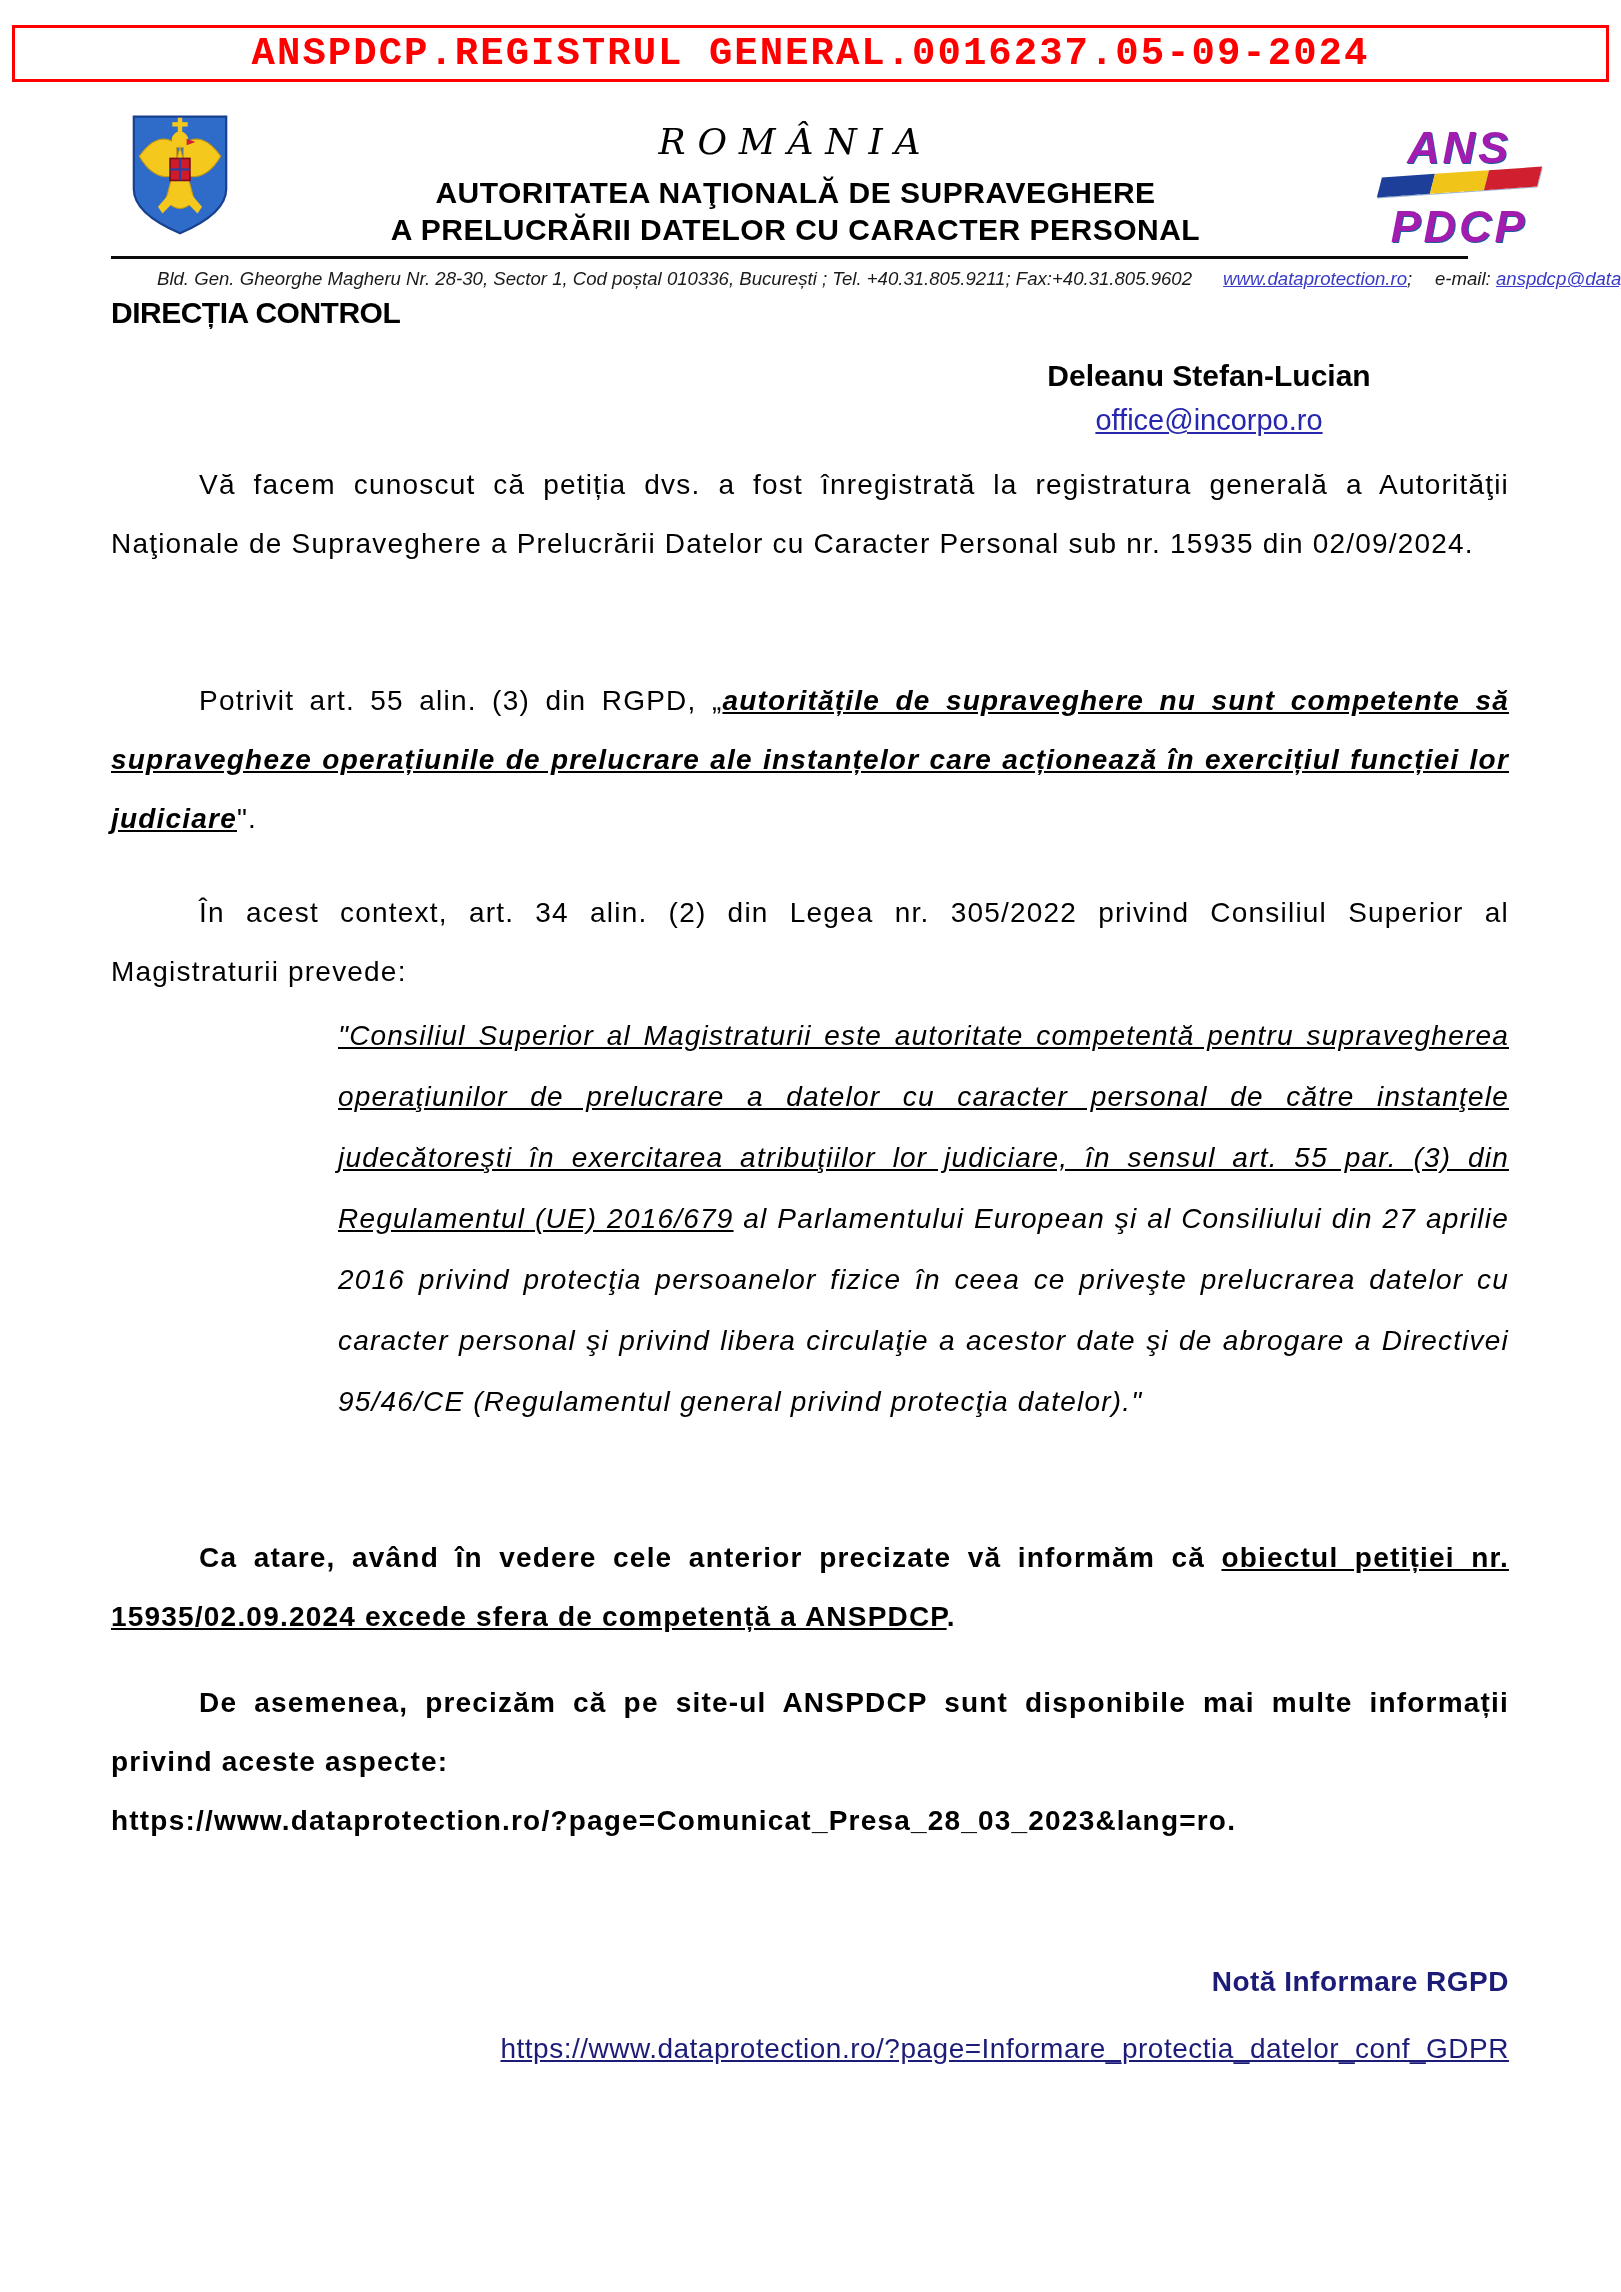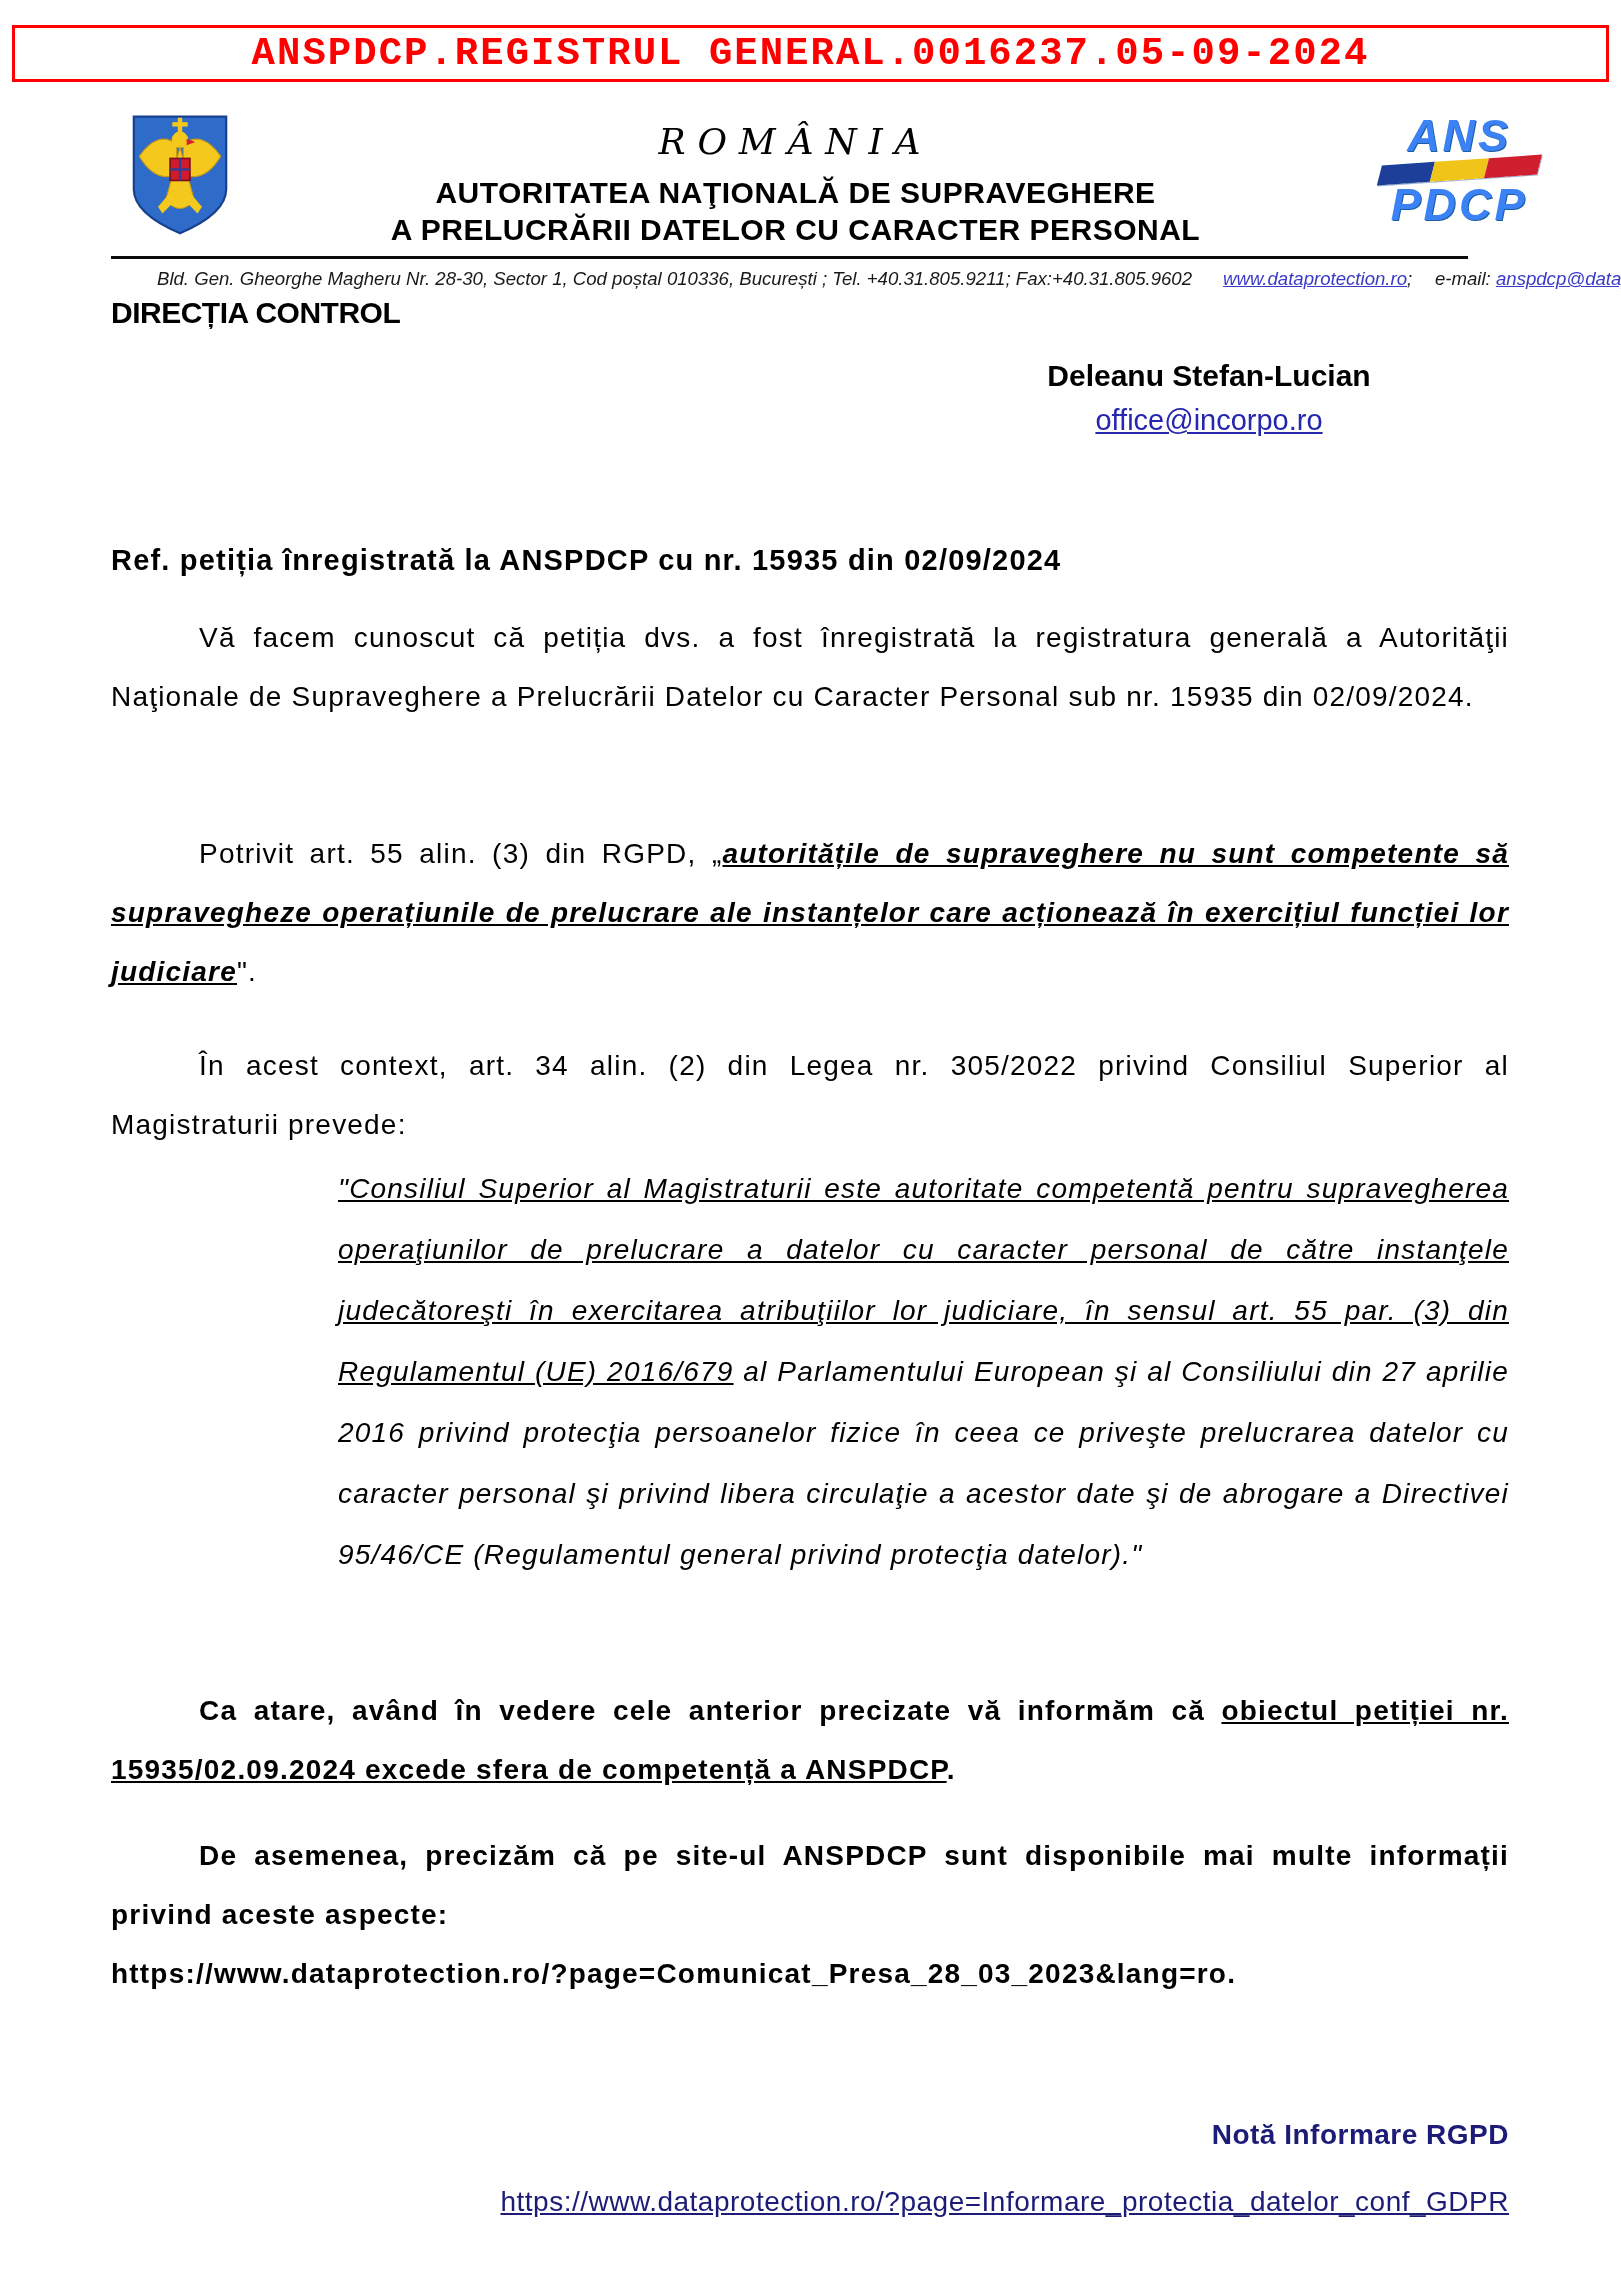--- a/index.html
+++ b/index.html
@@ -33,22 +33,23 @@
   .org-block { flex:1 1 auto; text-align:center; padding-top:9.8px; }
   .country {
     font-family:"DejaVu Serif","Liberation Serif",serif;
     font-style:italic; font-size:36px; letter-spacing:11.8px; font-weight:normal;
   }
   .org-line { font-weight:bold; font-size:30px; letter-spacing:0.5px; line-height:1.25; }
   .org-line.first { margin-top:11.8px; }
   .ans-logo { flex:0 0 auto; width:206px; text-align:center; padding-top:2px; }
   .ans-word, .pdcp-word {
     font-style:italic; font-weight:bold; font-size:45px;
-    color:#3b82f6; text-shadow:1px 1px 0 #1d5e9e; letter-spacing:2.9px;
+    color:#a21caf; text-shadow:1px 1px 0 #1d5e9e; letter-spacing:2.9px;
     line-height:1.0;
+    margin-top:12px;
   }
   .ans-flag {
     width:157px; height:19.6px; margin:2px auto 2px auto;
     display:flex; transform:skewX(-18deg) rotate(-4deg);
     box-shadow:1px 1px 0 #9db8d6;
   }
   .ans-flag span { flex:1 1 33%; }
   .f-b { background:#1d3f9a; } .f-y { background:#f0c419; } .f-r { background:#d01f2e; }
   
   .rule { margin:7.8px 0 0 111px; width:1357px; border-top:3.9px solid #0b0b0b; }
@@ -152,21 +153,20 @@
 
   <div class="department">DIRECȚIA CONTROL</div>
 
   <div class="recipient">
     <div class="recipient-name">Deleanu Stefan-Lucian</div>
     <a class="recipient-email" href="#">office@incorpo.ro</a>
   </div>
 
   <div class="content">
 
-    <div class="subject">Ref. petiția înregistrată la ANSPDCP cu nr. 15935 din 02/09/2024</div>
 
     <p class="para p1">Vă facem cunoscut că petiția dvs. a fost înregistrată la registratura generală a Autorităţii Naţionale de Supraveghere a Prelucrării Datelor cu Caracter Personal sub nr. 15935 din 02/09/2024.</p>
 
     <p class="para p2"><span>Potrivit art. 55 alin. (3) din RGPD, „</span><span class="bui">autoritățile de supraveghere nu sunt competente să supravegheze operațiunile de prelucrare ale instanțelor care acționează în exercițiul funcției lor judiciare</span><span>".</span></p>
 
     <p class="para p3">În acest context, art. 34 alin. (2) din Legea nr. 305/2022 privind Consiliul Superior al Magistraturii prevede:</p>
 
     <div class="quote"><span class="u">"Consiliul Superior al Magistraturii este autoritate competentă pentru supravegherea operaţiunilor de prelucrare a datelor cu caracter personal de către instanţele judecătoreşti în exercitarea atribuţiilor lor judiciare, în sensul art. 55 par. (3) din Regulamentul (UE) 2016/679</span><span> al Parlamentului European şi al Consiliului din 27 aprilie 2016 privind protecţia persoanelor fizice în ceea ce priveşte prelucrarea datelor cu caracter personal şi privind libera circulaţie a acestor date şi de abrogare a Directivei 95/46/CE (Regulamentul general privind protecţia datelor)."</span></div>
 
     <p class="para ca"><span>Ca atare, având în vedere cele anterior precizate vă informăm că </span><span class="u">obiectul petiției nr. 15935/02.09.2024 excede sfera de competență a ANSPDCP</span><span>.</span></p>

